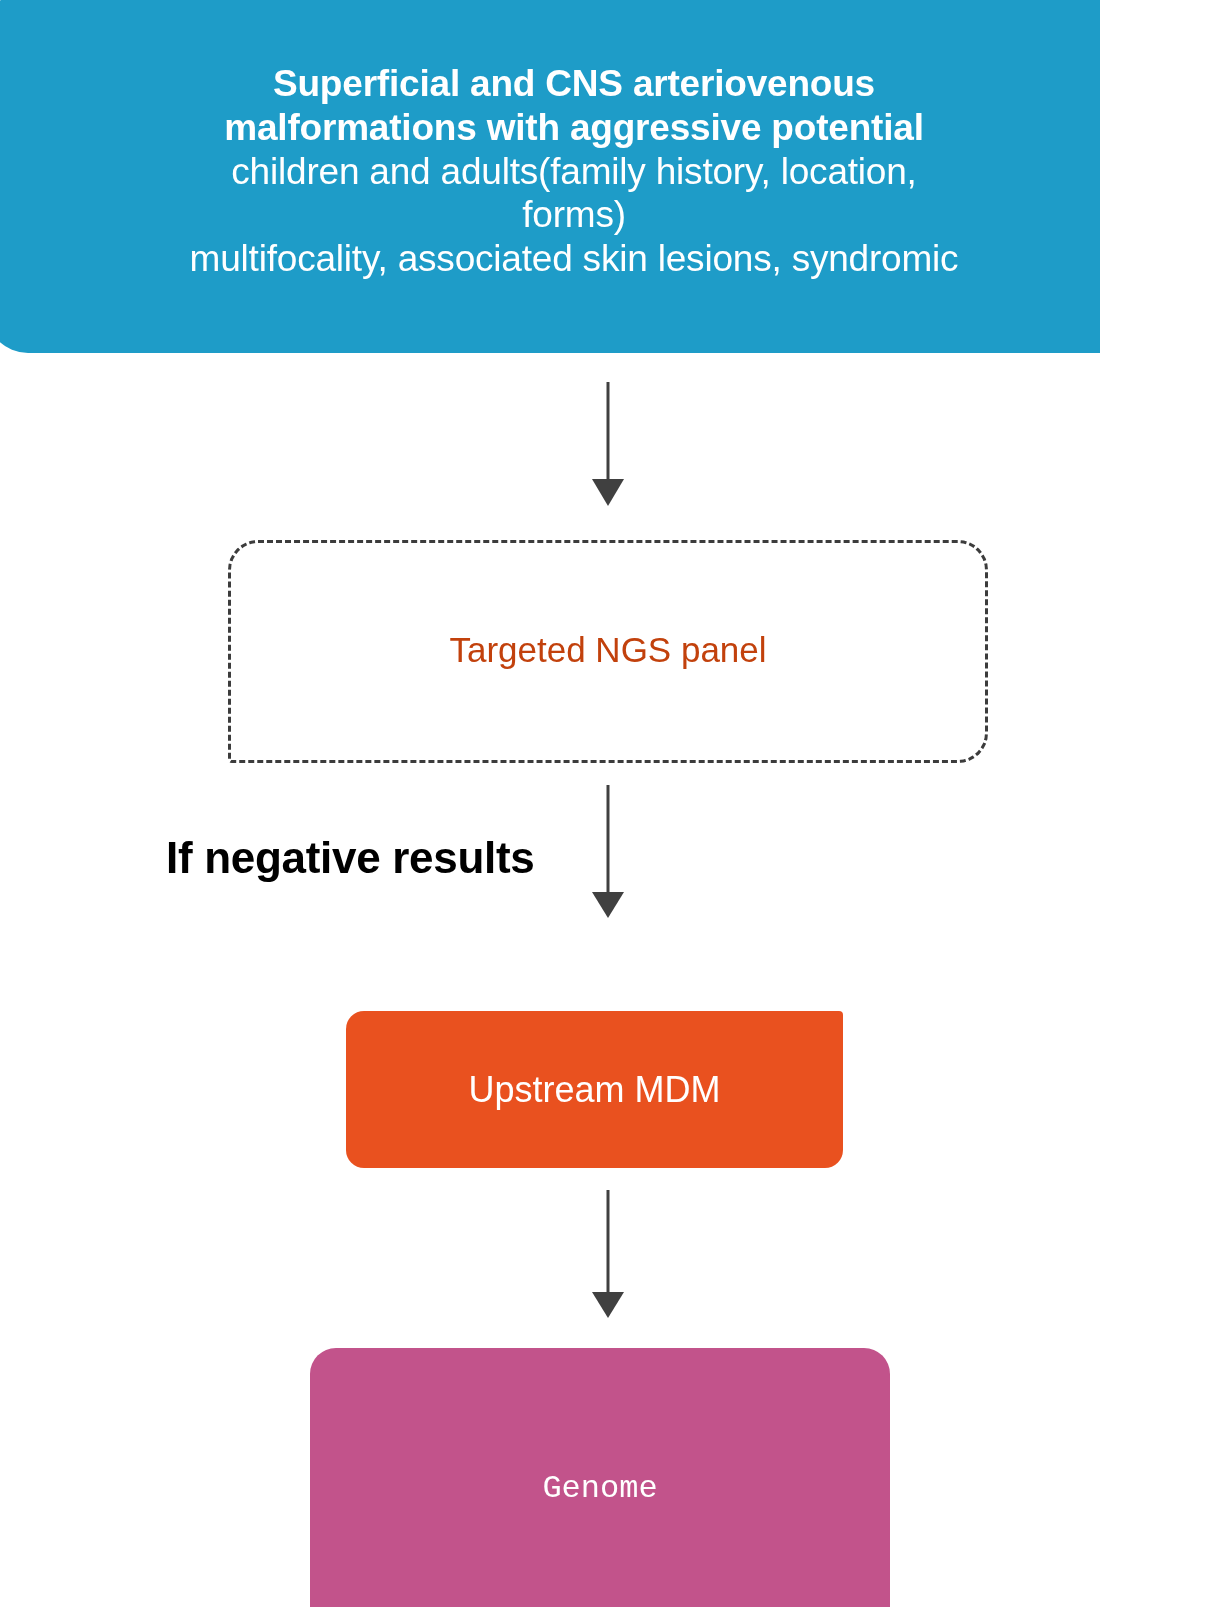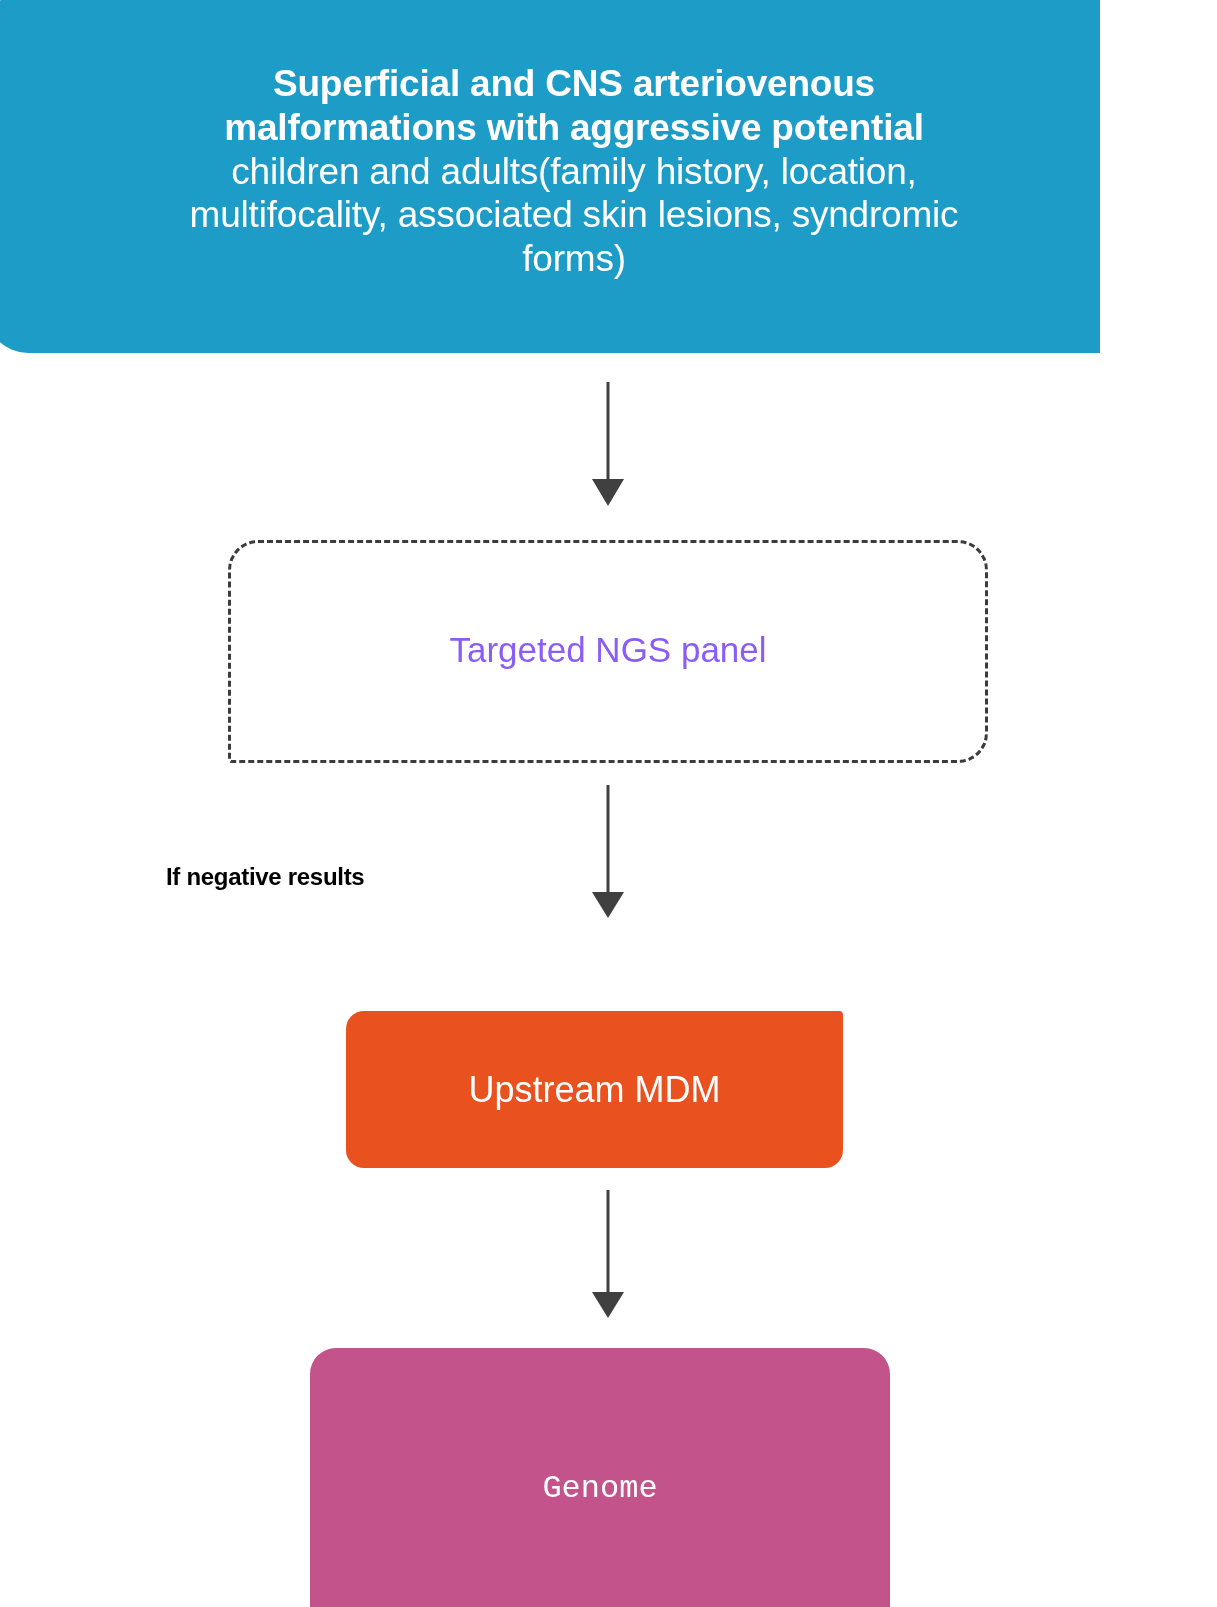--- a/index.html
+++ b/index.html
@@ -60,21 +60,21 @@
 
   
   #node-ngs {
     left: 228px;
     top: 540px;
     width: 760px;
     height: 223px;
     border: 3px dashed #3C3C3C;
     border-radius: 30px 30px 30px 4px;
     background: transparent;
-    color: #8b5cf6;
+    color: #c2410c;
   }
   #node-ngs .label-stack {
     font-size: 35px;
     font-weight: 400;
     line-height: 1.2;
     transform: translateY(-2px);
   }
 
   
   #node-mdm {
@@ -114,23 +114,22 @@
   
   .edge-label {
     position: absolute;
     color: #000000;
     font-weight: 700;
     white-space: nowrap;
   }
   #label-if-negative {
     left: 166px;
     top: 833px;
-    font-size: 24px;
+    font-size: 44px;
     letter-spacing: -0.3px;
-    margin-top: 30px;
   }
 
   
   .connector {
     position: absolute;
   }
   .connector svg {
     display: block;
     overflow: visible;
   }
@@ -138,22 +137,22 @@
 </head>
 <body>
 
 <div id="canvas">
 
   <div class="node" id="node-clinical">
     <div class="label-stack">
       <div class="line-strong">Superficial and CNS arteriovenous</div>
       <div class="line-strong">malformations with aggressive potential</div>
       <div class="line-plain">children and adults(family history, location,</div>
+      <div class="line-plain">forms)</div>
       <div class="line-plain">multifocality, associated skin lesions, syndromic</div>
-      <div class="line-plain">forms)</div>
     </div>
   </div>
 
   <div class="connector" id="edge-clinical-to-ngs" style="left:570px; top:382px; width:76px; height:125px;">
     <svg width="76" height="125" viewBox="0 0 76 125" aria-hidden="true">
       <line x1="38" y1="0" x2="38" y2="98" stroke="#404040" stroke-width="3"></line>
       <polygon points="22,97 54,97 38,124" fill="#404040"></polygon>
     </svg>
   </div>
 

